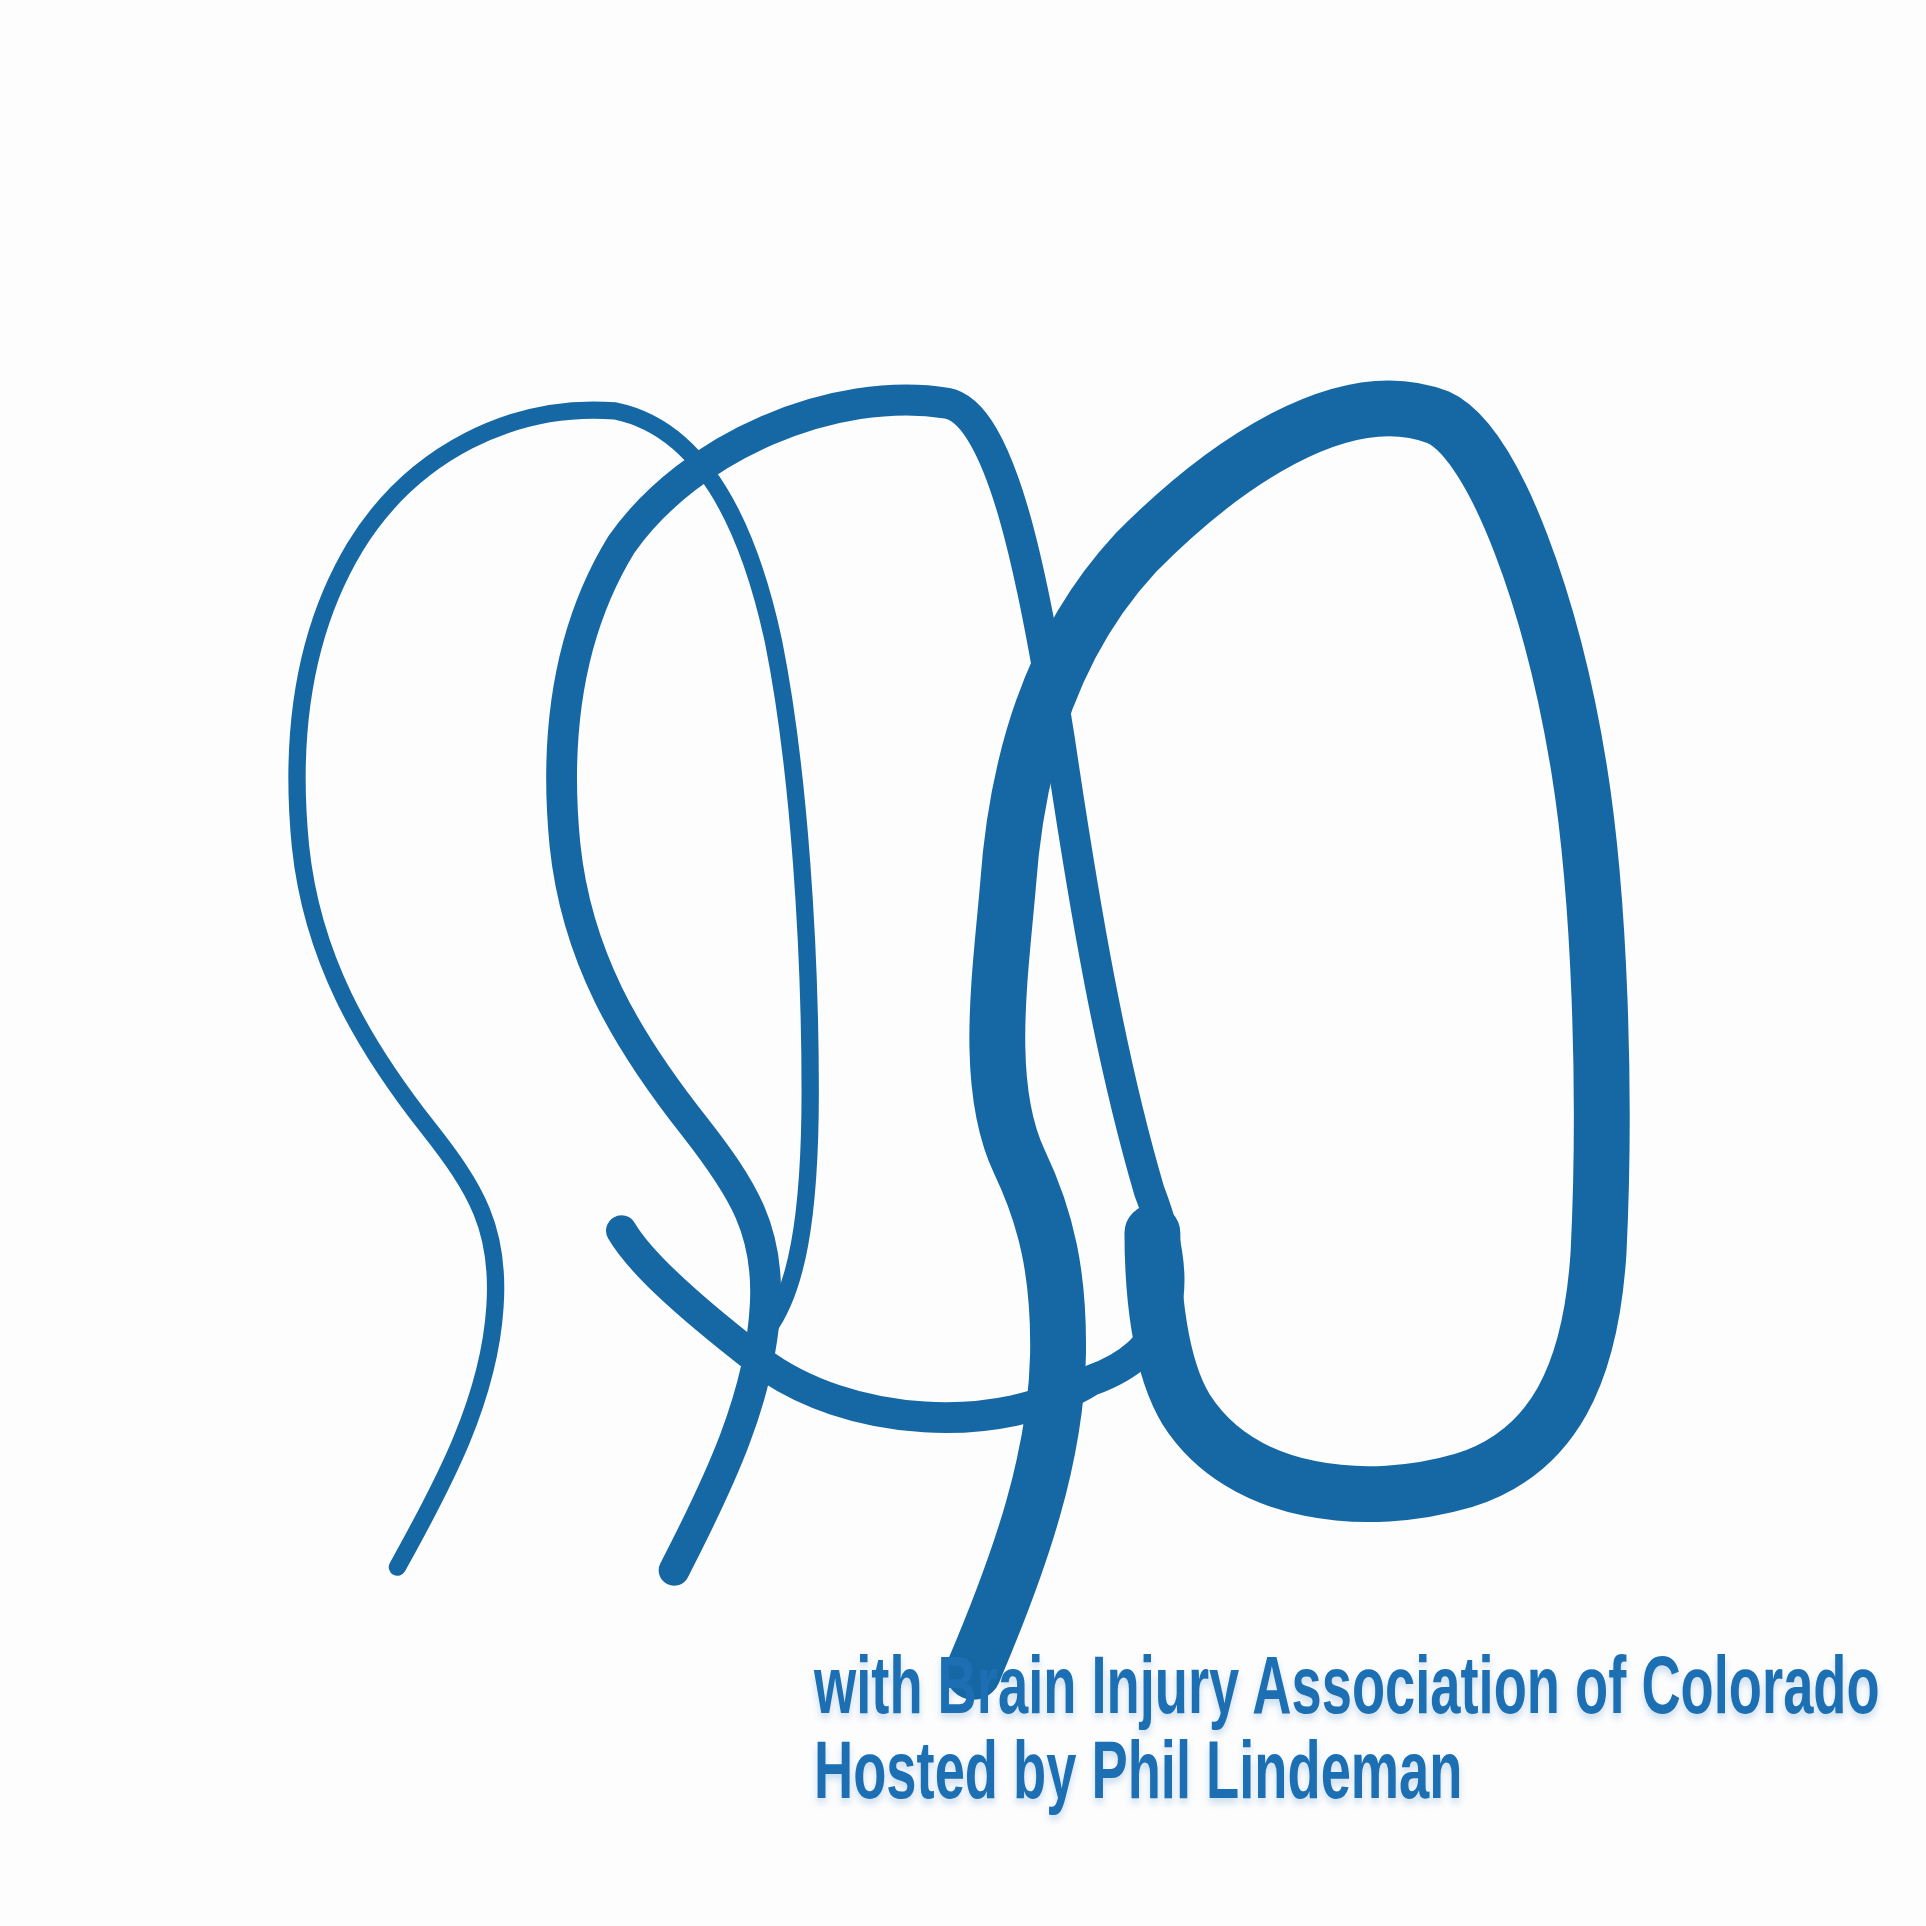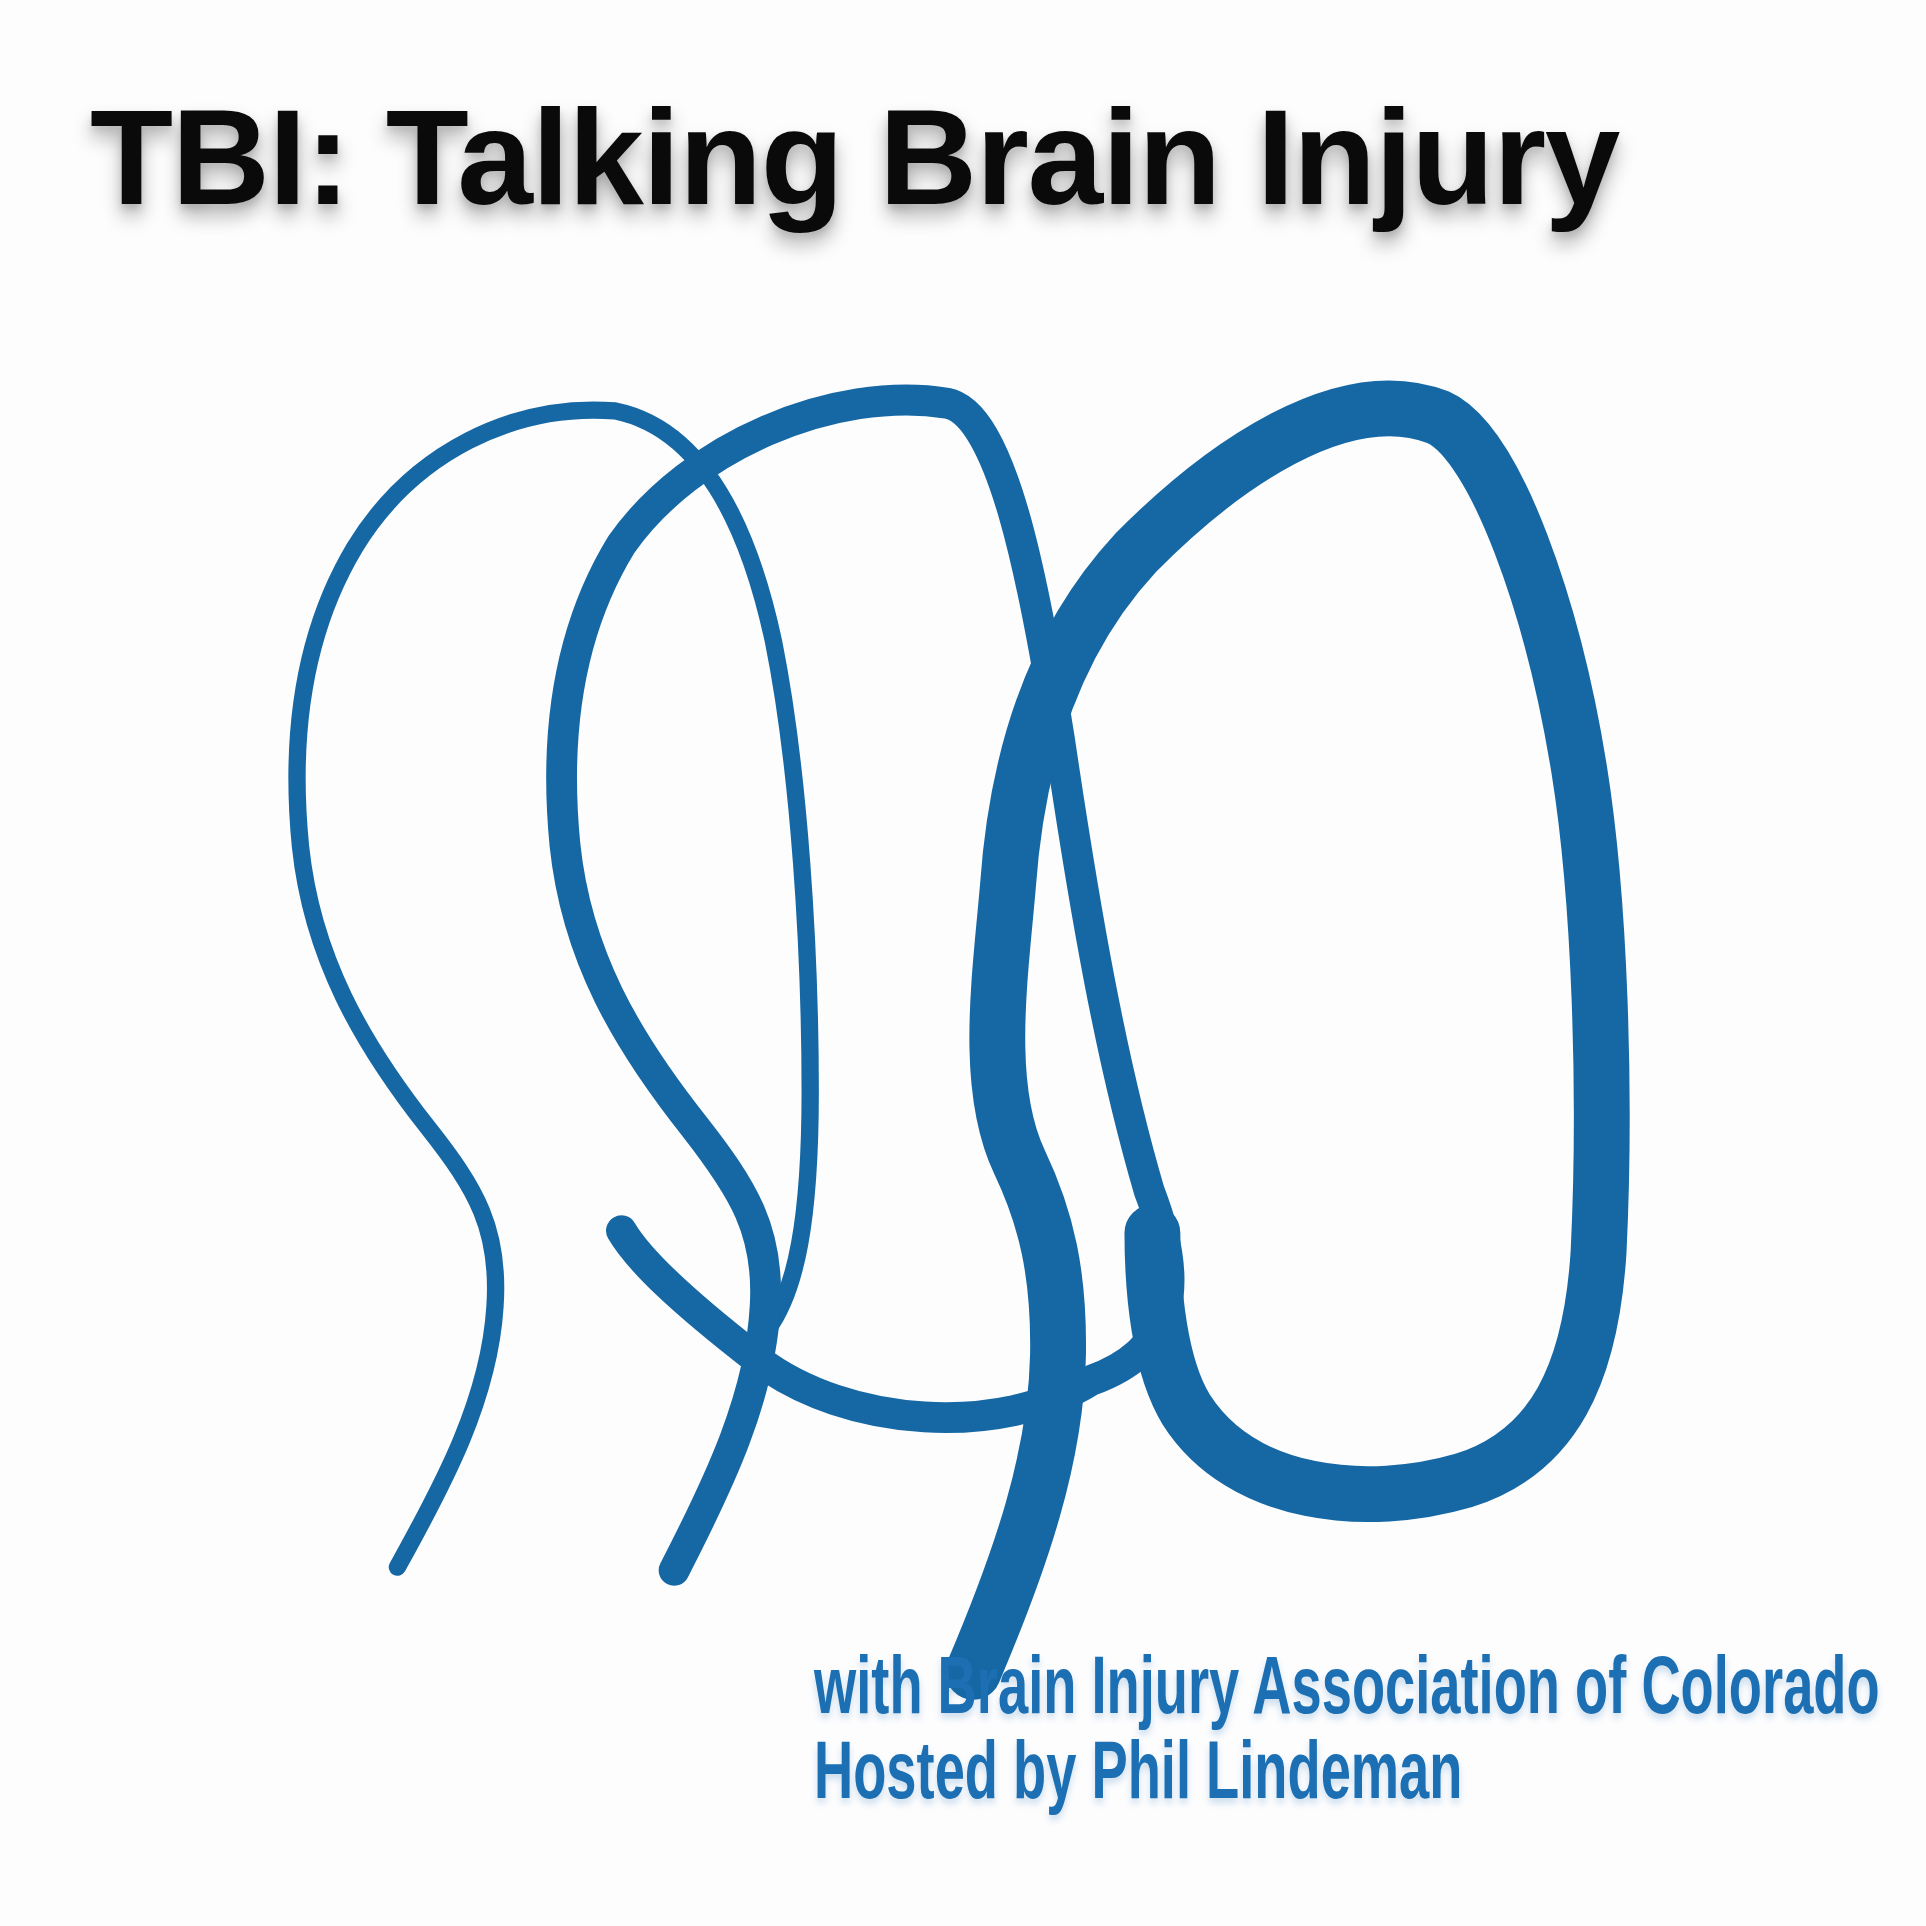--- a/index.html
+++ b/index.html
@@ -53,21 +53,20 @@
     transform:scaleX(0.662);
     transform-origin:0 0;
     text-shadow:0 5.1px 9px rgba(27,111,178,0.22);
   }
 </style>
 </head>
 <body>
 
 <div class="canvas">
 
-  <h1 class="title">TBI: Talking Brain Injury</h1>
 
   <svg class="logo" viewBox="0 0 3000 3000" xmlns="http://www.w3.org/2000/svg">
     <path class="head" d="M 619 2441
              C 693 2308 762 2178 771 2035
              C 779 1915 742 1852 667 1757
              C 563 1625 486 1490 468 1318
              C 450 1135 476 980 553 852
              C 643 705 800 628 958 640
              C 1080 665 1160 790 1205 1000
              C 1245 1200 1262 1480 1262 1700

